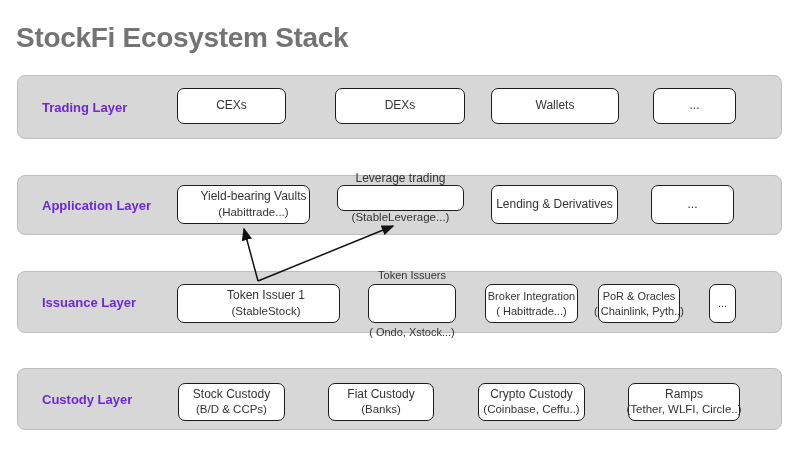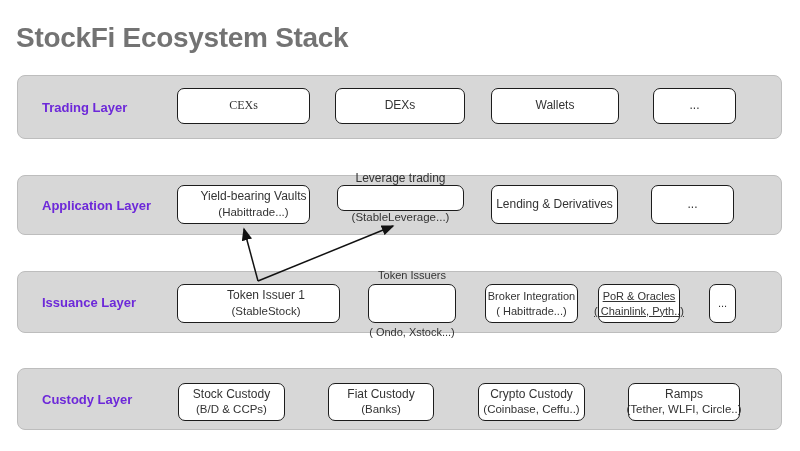--- a/index.html
+++ b/index.html
@@ -67,21 +67,21 @@
     pointer-events: none;
   }
 </style>
 </head>
 <body>
 
 <h1 class="page-title">StockFi Ecosystem Stack</h1>
 
 <div class="band band-trading">
   <div class="band-label">Trading Layer</div>
-  <div class="node" style="left:159px; top:12px; width:133px; height:36px;font-family:Liberation Serif, serif;">
+  <div class="node" style="left:159px; top:12px; width:109px; height:36px;">
     <div class="l1">CEXs</div>
   </div>
   <div class="node" style="left:317px; top:12px; width:130px; height:36px;">
     <div class="l1">DEXs</div>
   </div>
   <div class="node" style="left:473px; top:12px; width:128px; height:36px;">
     <div class="l1">Wallets</div>
   </div>
   <div class="node" style="left:635px; top:12px; width:83px; height:36px;">
     <div class="l1">...</div>
@@ -113,21 +113,21 @@
     <div class="l2">(StableStock)</div>
   </div>
   <div class="node small-text" style="left:350px; top:12px; width:88px; height:39px;gap:43px;">
     <div class="l1">Token Issuers</div>
     <div class="l2">( Ondo, Xstock...)</div>
   </div>
   <div class="node small-text" style="left:467px; top:12px; width:93px; height:39px;">
     <div class="l1">Broker Integration</div>
     <div class="l2">( Habittrade...)</div>
   </div>
-  <div class="node small-text" style="left:580px; top:12px; width:82px; height:39px;text-decoration:underline;">
+  <div class="node small-text" style="left:580px; top:12px; width:82px; height:39px;">
     <div class="l1">PoR &amp; Oracles</div>
     <div class="l2">( Chainlink, Pyth..)</div>
   </div>
   <div class="node small-text" style="left:691px; top:12px; width:27px; height:39px;">
     <div class="l1">...</div>
   </div>
 </div>
 
 <div class="band band-custody">
   <div class="band-label">Custody Layer</div>

